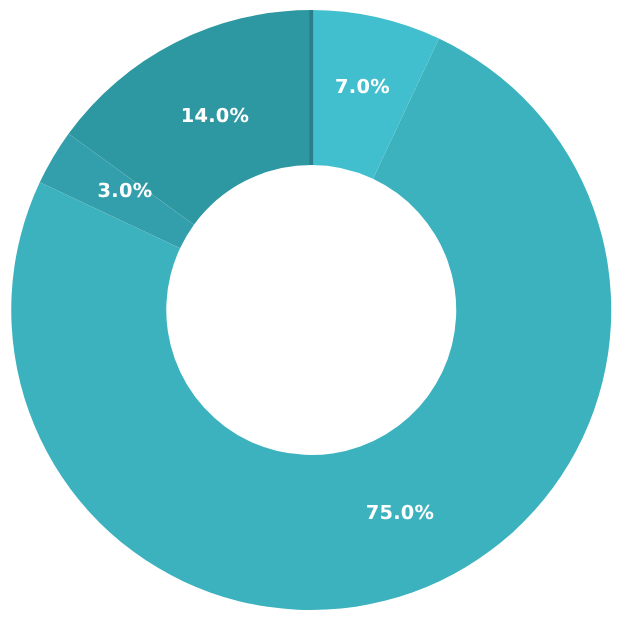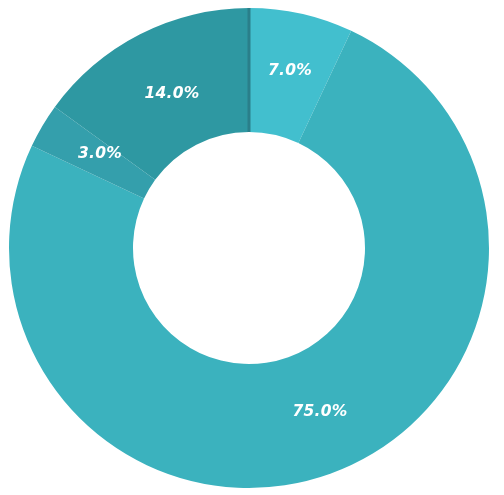--- a/index.html
+++ b/index.html
@@ -11,21 +11,20 @@
     width: 504px;
     height: 495px;
     font-family: "DejaVu Sans", "Liberation Sans", sans-serif;
     overflow: hidden;
   }
   #chart-root {
     position: relative;
     width: 496px;
     height: 495px;
     background: #ffffff;
-    font-style: italic;
   }
   #donut-svg {
     display: block;
     width: 504px;
     height: 495px;
   }
   .slice-label {
     font-family: "DejaVu Sans", "Liberation Sans", sans-serif;
     font-size: 15.5px;
     font-weight: 700;

